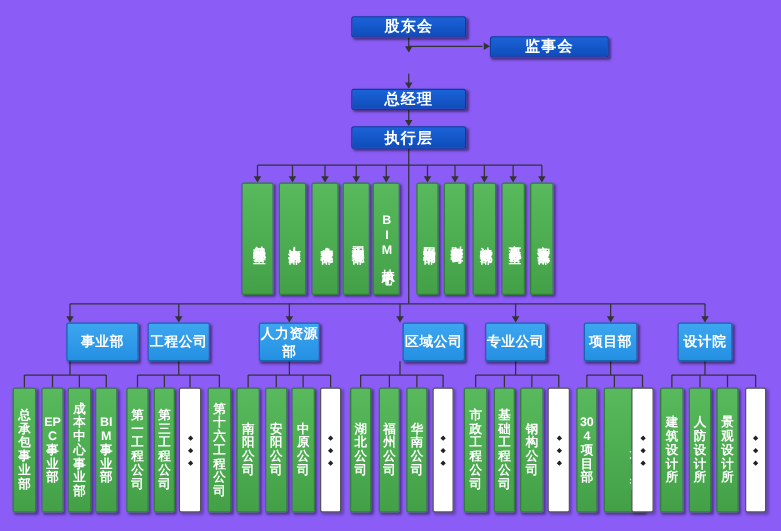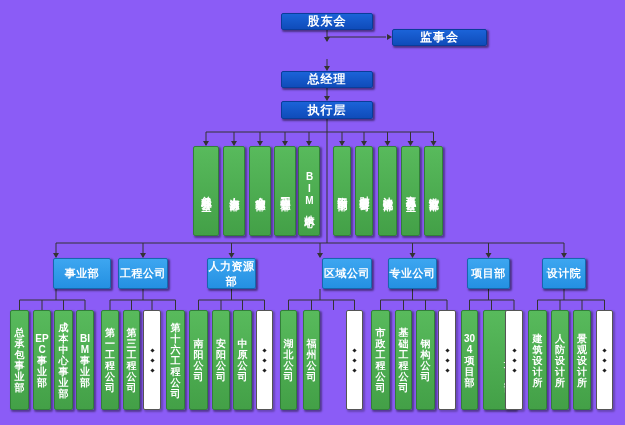--- a/index.html
+++ b/index.html
@@ -238,20 +238,23 @@
       <i class="dot"></i>
       <i class="dot"></i>
       <i class="dot"></i>
     </div>
     <div class="box green wrap" style="left: 280px; top: 310px; width: 17px; height: 100px;">
       <span>湖北公司</span>
     </div>
     <div class="box green wrap" style="left: 303px; top: 310px; width: 17px; height: 100px;">
       <span>福州公司</span>
     </div>
+    <div class="box green wrap" style="left: 325px; top: 310px; width: 17px; height: 100px;">
+      <span>华南公司</span>
+    </div>
     <div class="box more" style="left: 346px; top: 310px; width: 17px; height: 100px;">
       <i class="dot"></i>
       <i class="dot"></i>
       <i class="dot"></i>
     </div>
     <div class="box green wrap" style="left: 371px; top: 310px; width: 19px; height: 100px;">
       <span>市政工程公司</span>
     </div>
     <div class="box green wrap" style="left: 395px; top: 310px; width: 17px; height: 100px;">
       <span>基础工程公司</span>

